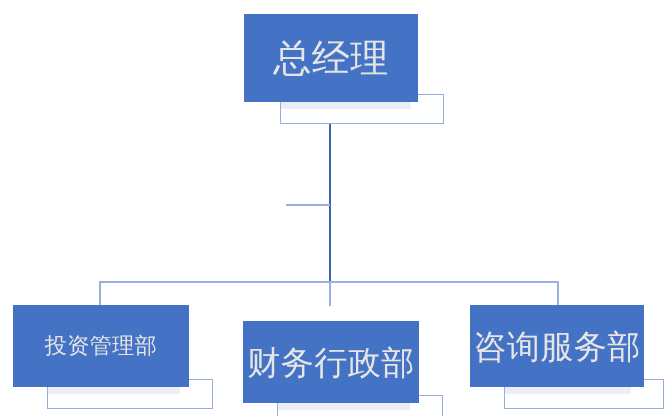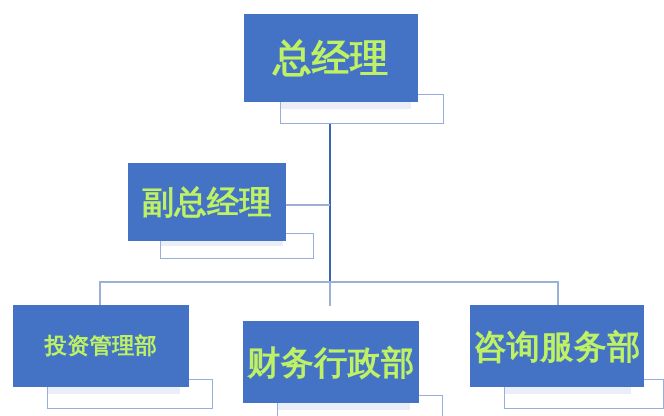--- a/index.html
+++ b/index.html
@@ -38,22 +38,22 @@
   .node-box {
     position: absolute;
     left: 0;
     top: 0;
     background: #4472C4;
     display: flex;
     align-items: center;
     justify-content: center;
   }
   .node-label {
-    color: #bef264;
-    font-weight: 700;
+    color: #e5e5e5;
+    font-weight: 400;
     line-height: 1;
     white-space: nowrap;
     letter-spacing: 0.5px;
     text-align: center;
   }
 
   
   .conn {
     position: absolute;
     background: #3B65B0;
@@ -81,28 +81,20 @@
 
   <div class="node" style="left:244px; top:14px; width:200px; height:110px;">
     <div class="node-shadowbox" style="left:36px; top:80px; width:164px; height:30px;">
       <div class="shade" style="width:130px;"></div>
     </div>
     <div class="node-box" style="width:174px; height:88px;">
       <span class="node-label" style="font-size:38px;">总经理</span>
     </div>
   </div>
 
-  <div class="node" style="left:128px; top:163px; width:186px; height:96px;">
-    <div class="node-shadowbox" style="left:32px; top:70px; width:154px; height:26px;">
-      <div class="shade" style="width:122px;"></div>
-    </div>
-    <div class="node-box" style="width:158px; height:78px;">
-      <span class="node-label" style="font-size:32px;">副总经理</span>
-    </div>
-  </div>
 
   <div class="node" style="left:13px; top:305px; width:200px; height:104px;">
     <div class="node-shadowbox" style="left:34px; top:74px; width:166px; height:30px;">
       <div class="shade" style="width:132px;"></div>
     </div>
     <div class="node-box" style="width:176px; height:82px;">
       <span class="node-label" style="font-size:22px;">投资管理部</span>
     </div>
   </div>
 

